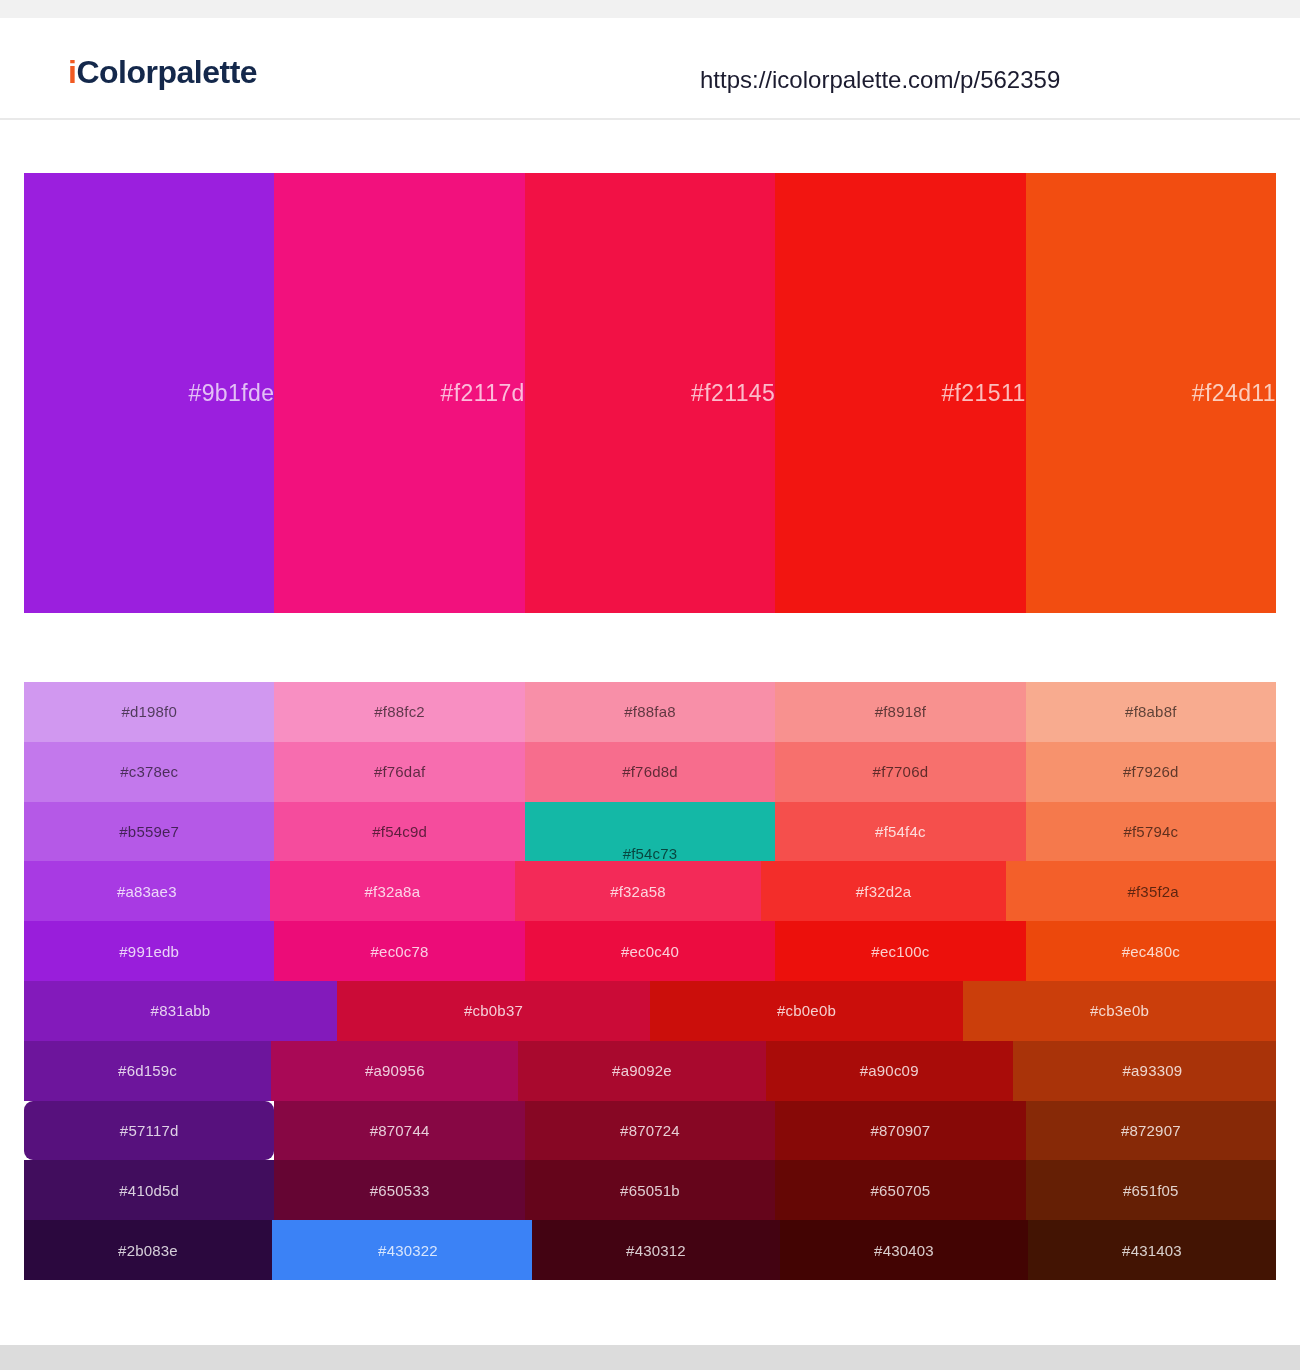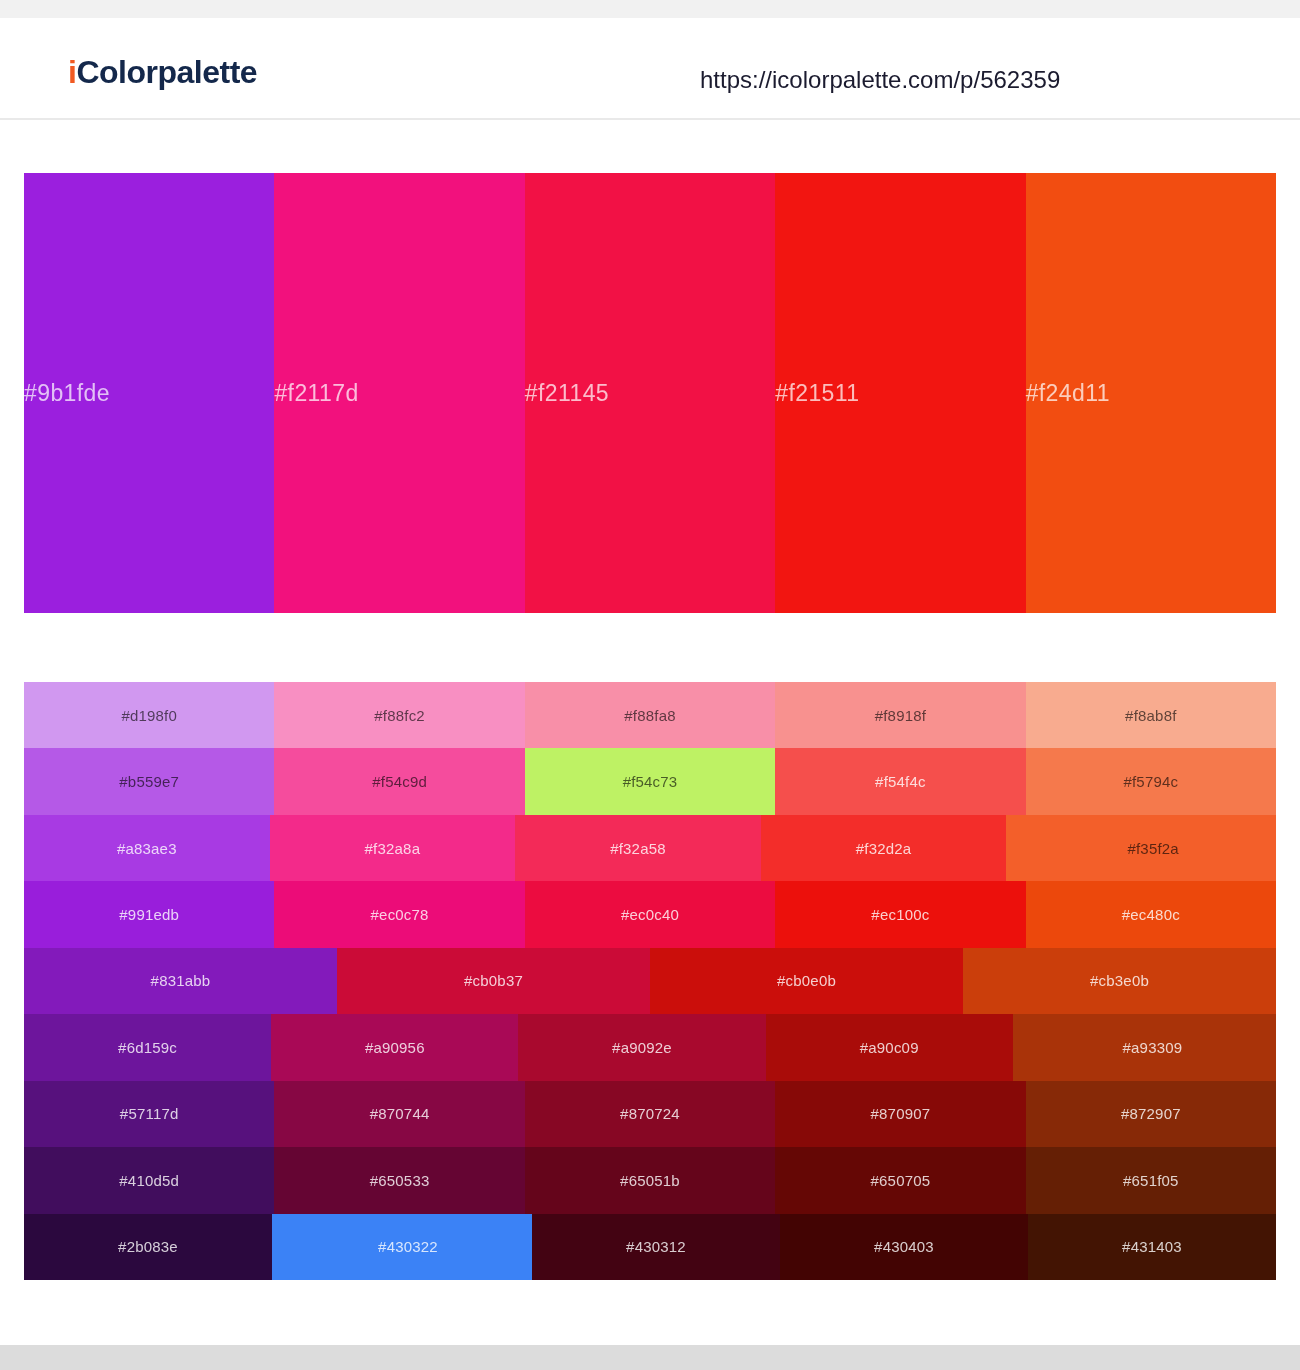--- a/index.html
+++ b/index.html
@@ -82,21 +82,21 @@
     height: 448px;
     display: flex;
     overflow: hidden;
   }
 
   .main-swatch {
     flex: 1 1 0;
     position: relative;
     display: flex;
     align-items: center;
-    justify-content: flex-start;
+    justify-content: flex-end;
     margin-top: 8px;
   }
 
   .main-swatch .hex {
     font-size: 23px;
     color: rgba(255,255,255,0.72);
     letter-spacing: 0.4px;
     line-height: 1;
     user-select: none;
   }
@@ -190,27 +190,44 @@
             <span class="hex">#f88fa8</span>
           </div>
           <div class="shade-cell dark-text" style="background: rgb(248, 145, 143);">
             <span class="hex">#f8918f</span>
           </div>
           <div class="shade-cell dark-text" style="background: rgb(248, 171, 143);">
             <span class="hex">#f8ab8f</span>
           </div>
         </div>
         <div class="shade-row">
+          <div class="shade-cell dark-text" style="background: rgb(195, 120, 236);">
+            <span class="hex">#c378ec</span>
+          </div>
+          <div class="shade-cell dark-text" style="background: rgb(247, 109, 175);">
+            <span class="hex">#f76daf</span>
+          </div>
+          <div class="shade-cell dark-text" style="background: rgb(247, 109, 141);">
+            <span class="hex">#f76d8d</span>
+          </div>
+          <div class="shade-cell dark-text" style="background: rgb(247, 112, 109);">
+            <span class="hex">#f7706d</span>
+          </div>
+          <div class="shade-cell dark-text" style="background: rgb(247, 146, 109);">
+            <span class="hex">#f7926d</span>
+          </div>
+        </div>
+        <div class="shade-row">
           <div class="shade-cell dark-text" style="background: rgb(181, 89, 231);">
             <span class="hex">#b559e7</span>
           </div>
           <div class="shade-cell dark-text" style="background: rgb(245, 76, 157);">
             <span class="hex">#f54c9d</span>
           </div>
-          <div class="shade-cell dark-text" style="background: #bef264;">
+          <div class="shade-cell dark-text" style="background: #14b8a6; align-items: flex-end;">
             <span class="hex">#f54c73</span>
           </div>
           <div class="shade-cell light-text" style="background: rgb(245, 79, 76);">
             <span class="hex">#f54f4c</span>
           </div>
           <div class="shade-cell dark-text" style="background: rgb(245, 121, 76);">
             <span class="hex">#f5794c</span>
           </div>
         </div>
         <div class="shade-row">
@@ -272,21 +289,21 @@
             <span class="hex">#a9092e</span>
           </div>
           <div class="shade-cell light-text" style="background: rgb(169, 12, 9);">
             <span class="hex">#a90c09</span>
           </div>
           <div class="shade-cell light-text" style="background: rgb(169, 51, 9); padding-left: 16px;">
             <span class="hex">#a93309</span>
           </div>
         </div>
         <div class="shade-row">
-          <div class="shade-cell light-text" style="background: rgb(87, 17, 125);">
+          <div class="shade-cell light-text" style="background: rgb(87, 17, 125); border-radius: 9px;">
             <span class="hex">#57117d</span>
           </div>
           <div class="shade-cell light-text" style="background: rgb(135, 7, 68);">
             <span class="hex">#870744</span>
           </div>
           <div class="shade-cell light-text" style="background: rgb(135, 7, 36);">
             <span class="hex">#870724</span>
           </div>
           <div class="shade-cell light-text" style="background: rgb(135, 9, 7);">
             <span class="hex">#870907</span>

